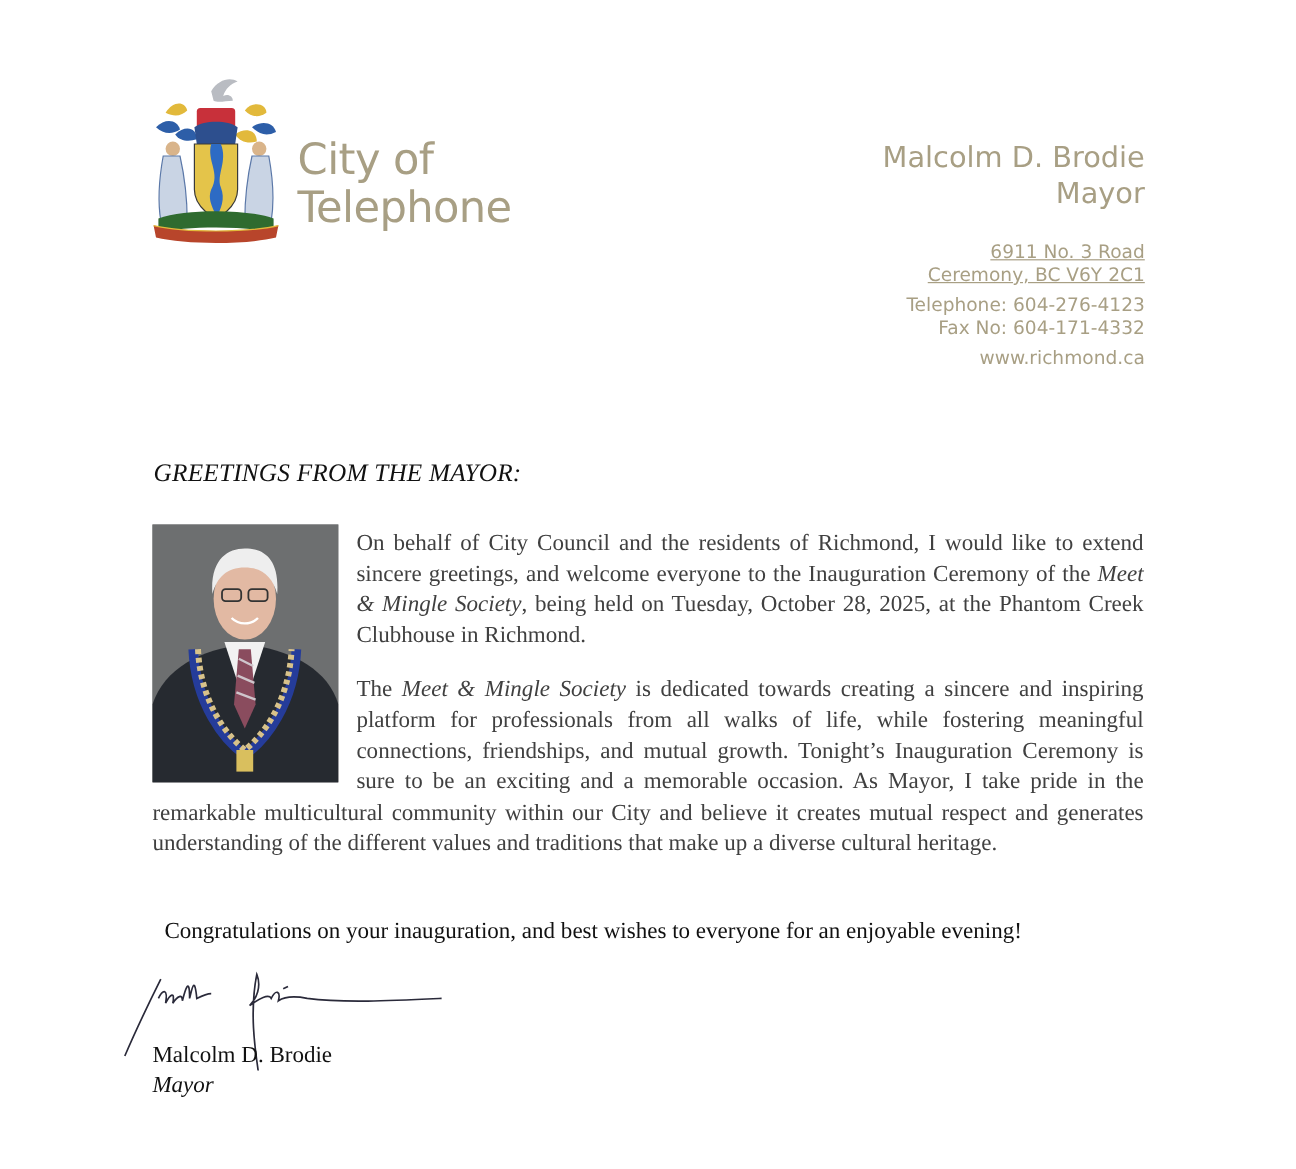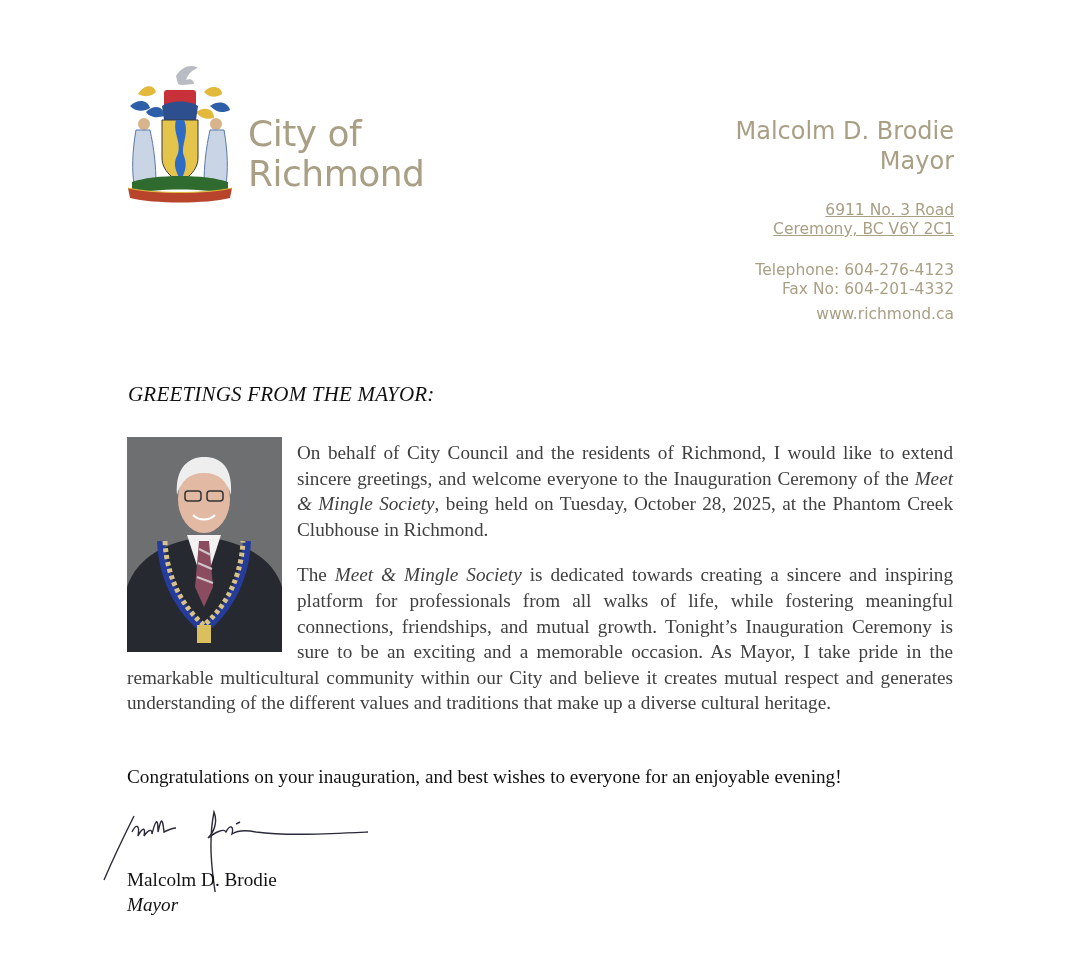--- a/index.html
+++ b/index.html
@@ -4,29 +4,29 @@
 <style>
   html, body { margin: 0; padding: 0; background: #ffffff; }
   body { width: 1080px; height: 974px; position: relative; overflow: hidden; }
   .page { position: absolute; left: 0; top: 0; width: 1080px; height: 974px; background: #fff; }
   .crest { position: absolute; left: 124px; top: 62px; width: 112px; height: 142px; }
   .logo-text { position: absolute; left: 248px; top: 114px; font-family: "DejaVu Sans", sans-serif; color: #a89f84; font-size: 36px; line-height: 40px; letter-spacing: -0.5px; }
   .contact { position: absolute; right: 126px; top: 116px; text-align: right; font-family: "DejaVu Sans", sans-serif; color: #a89f84; }
   .contact .name { font-size: 24px; line-height: 30px; }
   .contact .title { font-size: 24px; line-height: 30px; }
   .contact .addr { font-size: 15.5px; line-height: 19px; margin-top: 25px; text-decoration: underline; }
-  .contact .tel { font-size: 15.5px; line-height: 19px; margin-top: 22px; }
+  .contact .tel { font-size: 15.5px; line-height: 19px; margin-top: 6px; }
   .contact .web { font-size: 15.5px; line-height: 19px; margin-top: 6px; }
   .heading { position: absolute; left: 128px; top: 382px; font-family: "Liberation Serif", serif; font-weight: normal; font-style: italic; font-size: 21px; color: #111; letter-spacing: 0.2px; }
   .photo { position: absolute; left: 127px; top: 437px; width: 155px; height: 215px; background: #6b6d6e; overflow: hidden; }
   .body-text { position: absolute; left: 127px; top: 440px; width: 826px; font-family: "Liberation Serif", serif; font-size: 19.2px; line-height: 25.6px; color: #404040; text-align: justify; }
   .body-text p { margin: 0; }
   .float-spacer { float: left; width: 170px; height: 216px; }
   .p2 { margin-top: 20px !important; font-family: Liberation Serif, serif; }
-  .closing { position: absolute; left: 127px; top: 766px; font-family: "Liberation Serif", serif; font-size: 19.2px; color: #111; }
+  .closing { position: absolute; left: 137px; top: 766px; font-family: "Liberation Serif", serif; font-size: 19.2px; color: #111; }
   .signature { position: absolute; left: 96px; top: 802px; width: 290px; height: 90px; }
   .signer-name { position: absolute; left: 127px; top: 869px; font-family: "Liberation Serif", serif; font-size: 19.2px; color: #111; }
   .signer-title { position: absolute; left: 127px; top: 894px; font-family: "Liberation Serif", serif; font-style: italic; font-size: 19.2px; color: #111; }
   i { font-style: italic; }
 </style>
 </head>
 <body>
 
 <div class="page">
 
@@ -54,33 +54,33 @@
       <circle cx="92" cy="62" r="6" fill="#d9b48a"></circle>
       <path d="M86 68 C82 86 80 104 80 122 L102 122 C104 110 104 90 100 68 Z" fill="#c9d4e4" stroke="#5b78a8" stroke-width="1"></path>
     </g>
     <path d="M8 120 C30 112 82 112 104 120 L104 132 C82 126 30 126 8 132 Z" fill="#2f6b2f"></path>
     <path d="M4 126 C30 132 82 132 108 126 L106 136 C82 142 30 142 6 136 Z" fill="#b8452b"></path>
     <path d="M4 126 C30 132 82 132 108 126" fill="none" stroke="#e2b93b" stroke-width="1"></path>
   </svg>
 
   <div class="logo-text">
     <div>City of</div>
-    <div>Richmond</div>
+    <div>Telephone</div>
   </div>
 
   <div class="contact">
     <div class="name">Malcolm D. Brodie</div>
     <div class="title">Mayor</div>
     <div class="addr">
       <div>6911 No. 3 Road</div>
       <div>Ceremony, BC  V6Y 2C1</div>
     </div>
     <div class="tel">
       <div>Telephone: 604-276-4123</div>
-      <div>Fax No: 604-201-4332</div>
+      <div>Fax No: 604-171-4332</div>
     </div>
     <div class="web">www.richmond.ca</div>
   </div>
 
   <div class="heading">GREETINGS FROM THE MAYOR:</div>
 
   <svg class="photo" viewBox="0 0 155 215">
     <rect width="155" height="215" fill="#6d6f70"></rect>
     <path d="M0 215 L0 150 C10 120 40 104 77 100 C114 104 146 120 155 150 L155 215 Z" fill="#262a30"></path>
     <path d="M60 98 L77 150 L94 98 Z" fill="#f2f2f2"></path>

